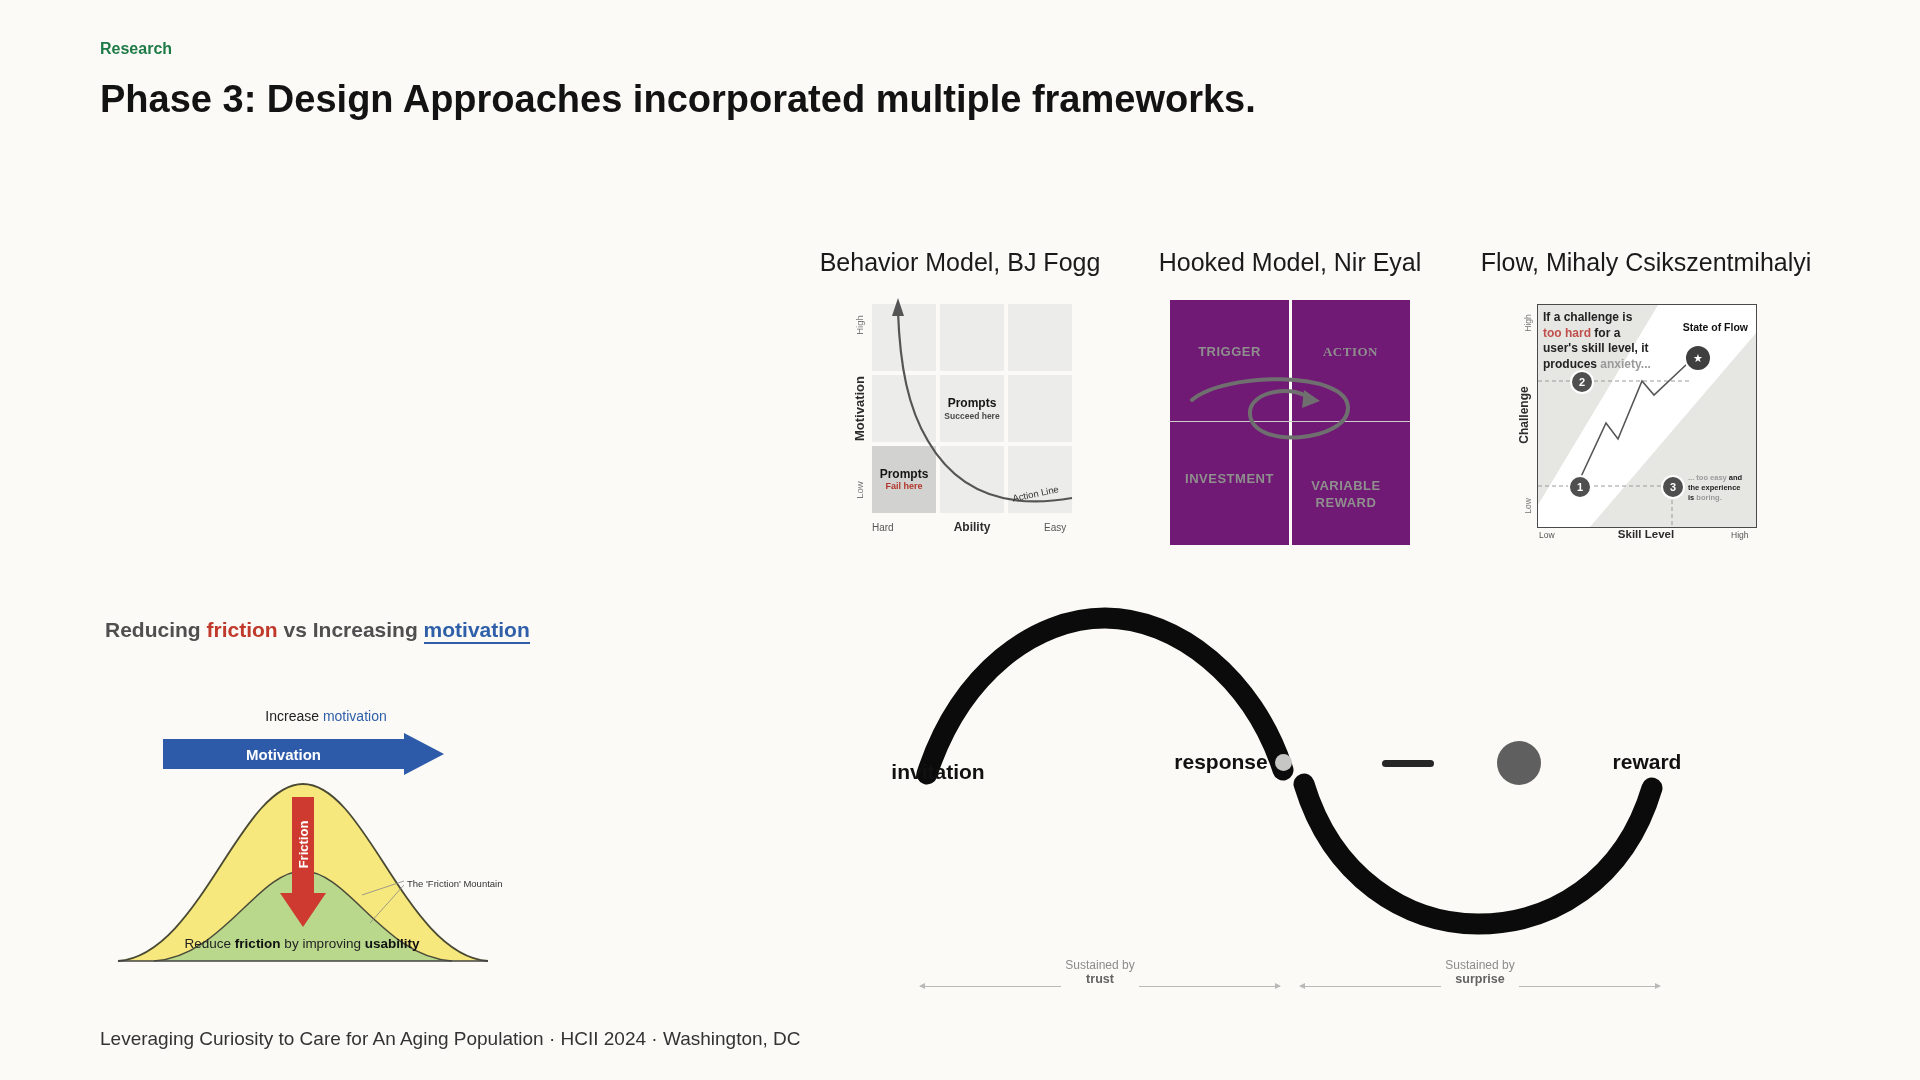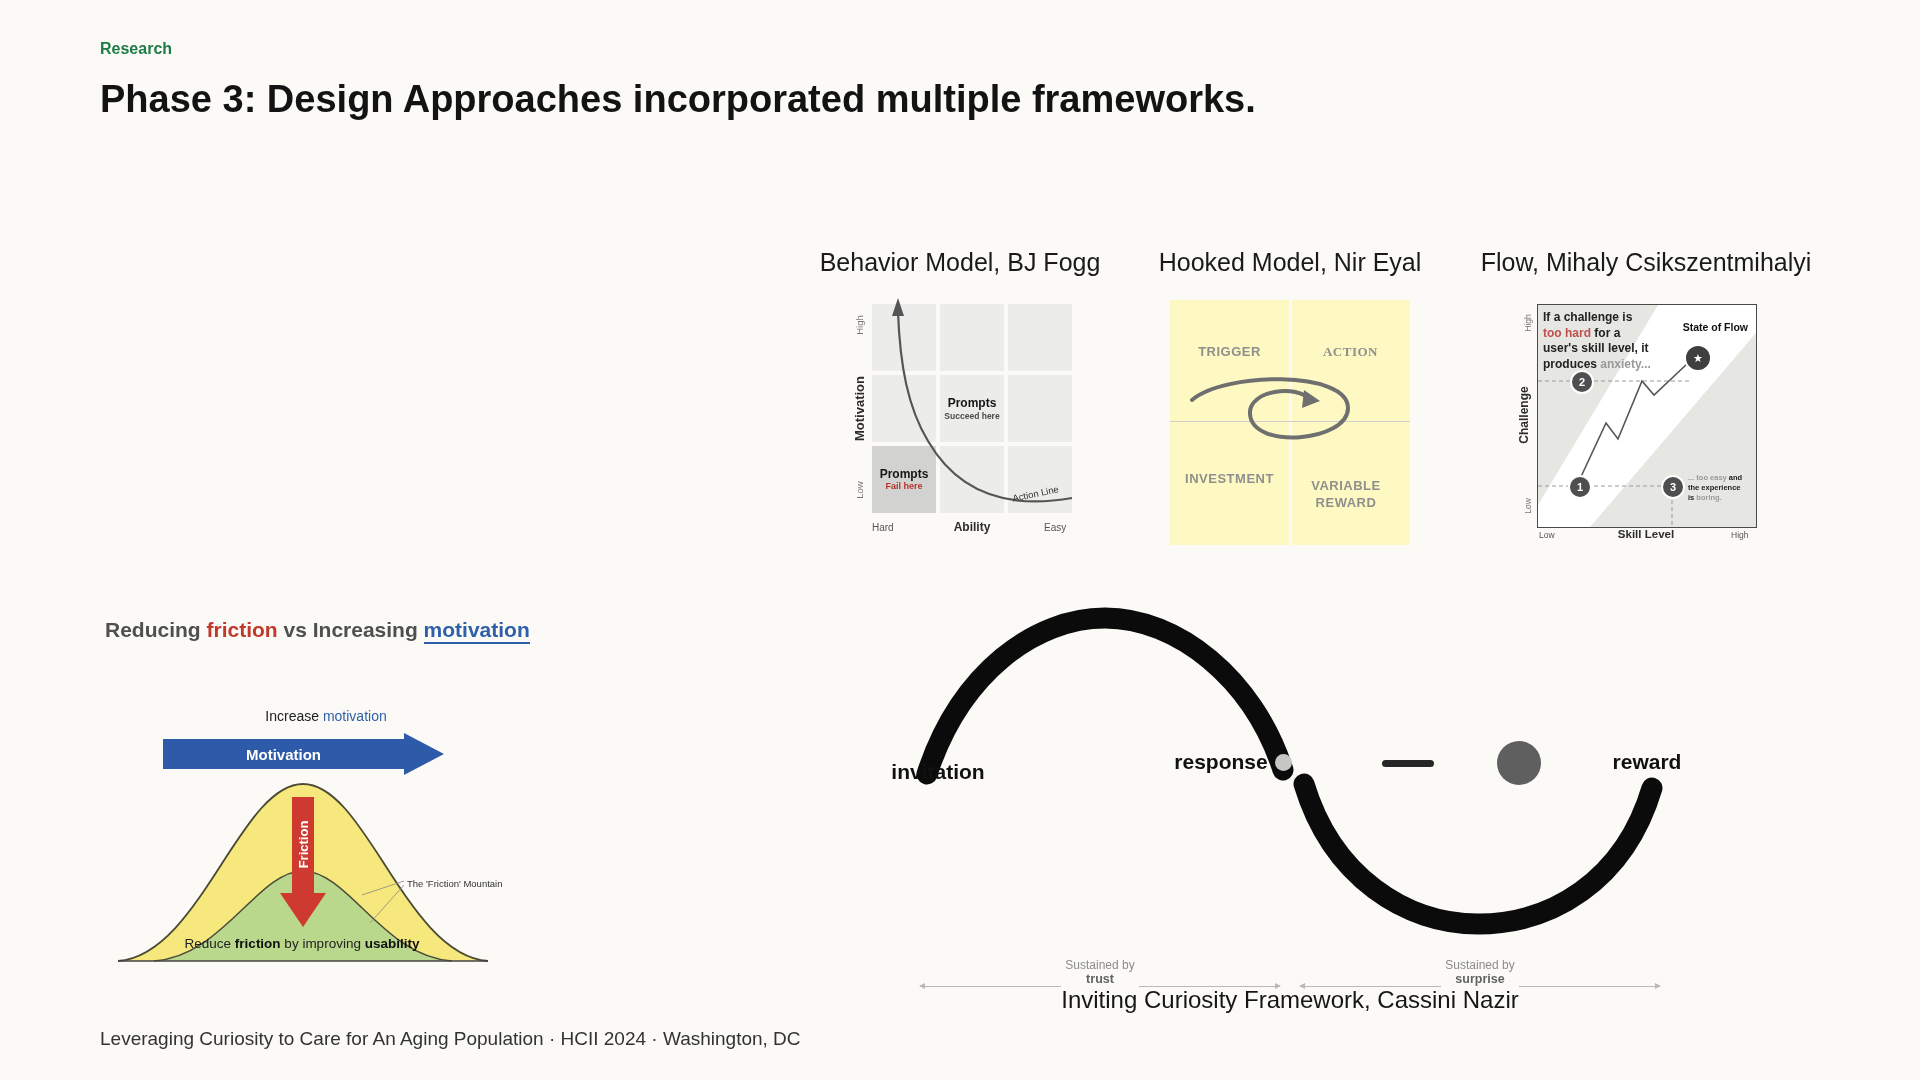--- a/index.html
+++ b/index.html
@@ -32,21 +32,21 @@
   .fcell .ct{font-size:12px;font-weight:bold;color:#161616;line-height:1.2;}
   .fcell .cs{font-size:8.5px;font-weight:bold;color:#4a4a4a;line-height:1.2;}
   .fcell.fail{background:#d2d2d0;}
   .fcell.fail .cs{color:#b3362c;font-size:9px;}
   .fogg-curve{position:absolute;left:30px;top:-10px;pointer-events:none;overflow:visible;}
   .action-label{position:absolute;left:176px;top:192px;font-size:9.5px;color:#333;transform:rotate(-12deg);white-space:nowrap;}
   .fogg .xl{position:absolute;top:226px;font-size:10px;color:#555;}
   .fogg .xab{position:absolute;left:36px;top:224px;width:200px;text-align:center;font-size:12px;font-weight:bold;color:#2c2c2c;}
 
   
-  .hooked{position:absolute;left:1170px;top:300px;width:240px;height:245px;background:#fef9c3;}
+  .hooked{position:absolute;left:1170px;top:300px;width:240px;height:245px;background:#701a75;}
   .hooked .vline{position:absolute;left:119px;top:0;width:3px;height:245px;background:#fbfaf7;}
   .hooked .hline{position:absolute;left:0;top:121px;width:240px;height:1px;background:#cdcdcb;}
   .hooked .quad{position:absolute;width:119px;text-align:center;font-size:13px;font-weight:bold;
                 color:#8f8f8d;letter-spacing:.5px;line-height:1.3;}
 
   
   .flow{position:absolute;left:1517px;top:298px;width:252px;height:252px;}
   .flow-plot{position:absolute;left:20px;top:6px;width:218px;height:222px;border:1px solid #4a4a4a;background:#fff;}
   .flow-plot svg{position:absolute;left:0;top:0;}
   .fnote{position:absolute;font-weight:bold;color:#222;line-height:1.3;}
@@ -244,16 +244,15 @@
 
   <div class="sustain" style="left:1300px;top:934px;width:360px;">
     <div class="sline sline-l"></div>
     <div class="stext">
       <div class="s1">Sustained by</div>
       <div class="s2">surprise</div>
     </div>
     <div class="sline sline-r"></div>
   </div>
 
-  <div class="cur-caption">Inviting Curiosity Framework, Cassini Nazir</div>
 
   <div class="footer">Leveraging Curiosity to Care for An Aging Population · HCII 2024 ·  Washington, DC</div>
 </div>
 
 </body></html>

